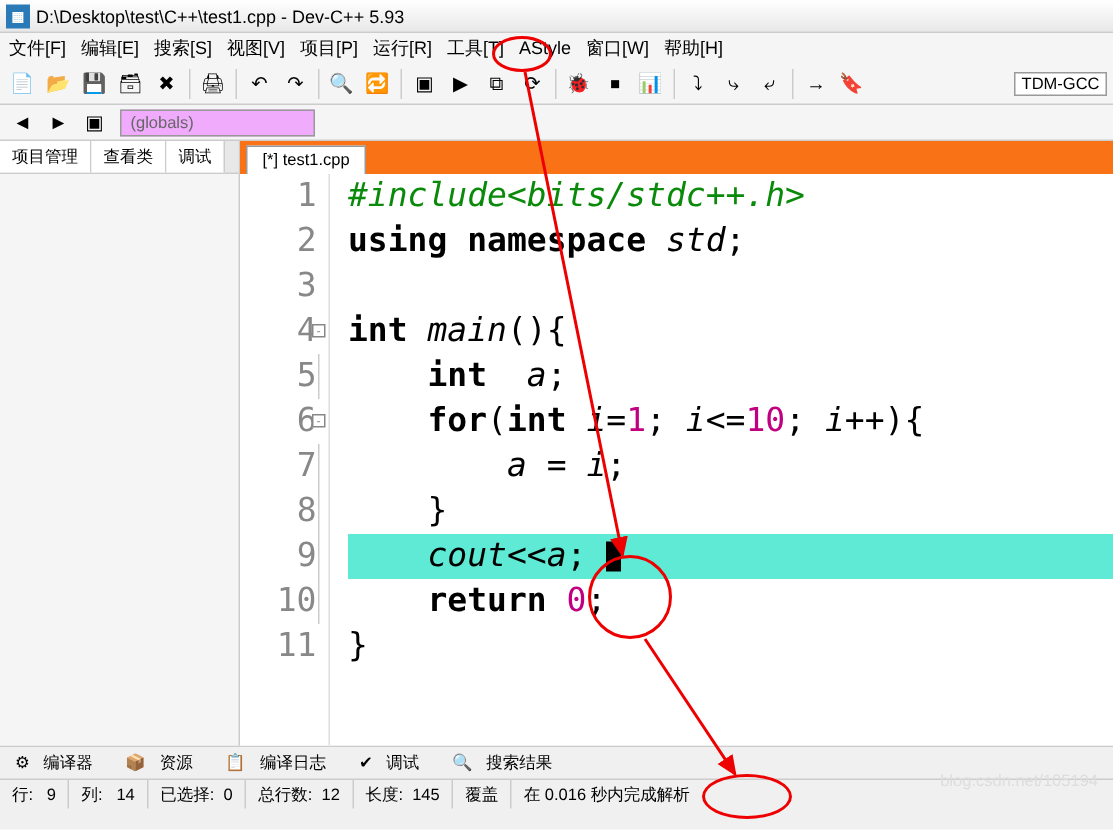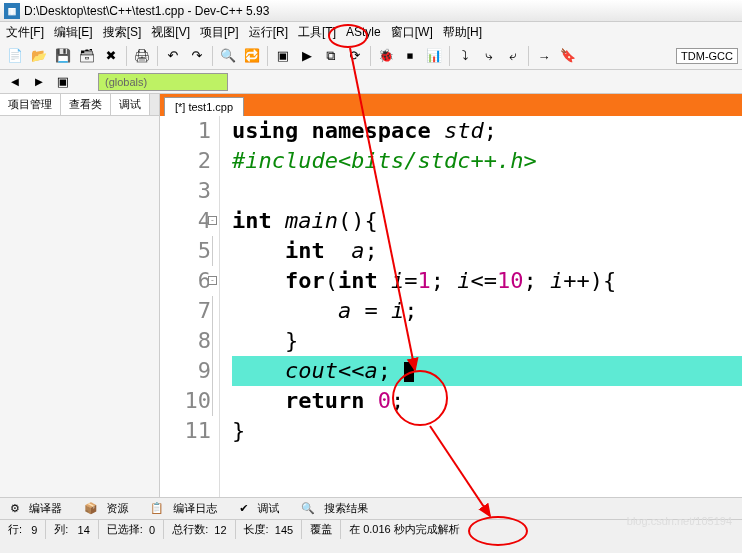--- a/index.html
+++ b/index.html
@@ -7,21 +7,21 @@
 .titlebar { background: linear-gradient(#fff,#e8e8e8); height: 22px; display: flex; align-items: center; padding: 0 4px; border-bottom: 1px solid #ccc; }
 .titlebar .icon { width: 16px; height: 16px; background: #2a7ab8; margin-right: 4px; display: inline-flex; align-items: center; justify-content: center; color: #fff; font-size: 9px; font-weight: bold; }
 .menubar { background: #f5f5f5; height: 20px; display: flex; align-items: center; padding: 0 2px; gap: 2px; }
 .menubar span { padding: 2px 4px; cursor: default; }
 .toolbar { background: #f5f5f5; height: 28px; display: flex; align-items: center; padding: 0 4px; gap: 2px; border-bottom: 1px solid #ccc; }
 .tbtn { width: 22px; height: 22px; border: 1px solid transparent; display: inline-flex; align-items: center; justify-content: center; font-size: 13px; cursor: pointer; }
 .sep { width: 1px; height: 20px; background: #ccc; margin: 0 2px; }
 .compiler-sel { margin-left: auto; border: 1px solid #999; background: #fff; padding: 1px 4px; font-size: 11px; }
 .subbar { background: #f5f5f5; height: 24px; display: flex; align-items: center; padding: 0 4px; border-bottom: 1px solid #ccc; }
 .subbar .nav { display: flex; gap: 2px; }
-.subbar .globals { margin-left: 24px; border: 1px solid #999; background: #bef264; padding: 2px 6px; font-size: 11px; color: #666; width: 130px; }
+.subbar .globals { margin-left: 6px; border: 1px solid #999; background: #f0abfc; padding: 2px 6px; font-size: 11px; color: #666; width: 130px; }
 .main { display: flex; height: 403px; }
 .sidebar { width: 160px; background: #f5f5f5; border-right: 1px solid #ccc; }
 .sidetabs { display: flex; background: #e8e8e8; border-bottom: 1px solid #ccc; font-size: 11px; }
 .sidetabs span { padding: 3px 8px; border-right: 1px solid #ccc; background: #ffffff; }
 .sidetabs span.active { background: #fff; }
 .editor-area { flex: 1; background: #fff; display: flex; flex-direction: column; }
 .edtabs { background: #f97316; height: 22px; display: flex; align-items: end; padding-left: 4px; }
 .edtabs .tab { background: #fff; border: 1px solid #999; border-bottom: none; padding: 3px 10px; font-size: 11px; }
 .code { flex: 1; display: flex; font-family: Consolas, monospace; font-size: 22px; overflow: hidden; }
 .gutter { width: 60px; background: #fff; color: #888; text-align: right; padding-right: 8px; border-right: 1px solid #ddd; }
@@ -127,22 +127,22 @@
         <div><span>4</span><span class="fold">-</span></div>
         <div><span>5</span><span class="foldline"></span></div>
         <div><span>6</span><span class="fold">-</span></div>
         <div><span>7</span><span class="foldline"></span></div>
         <div><span>8</span><span class="foldline"></span></div>
         <div><span>9</span><span class="foldline"></span></div>
         <div><span>10</span><span class="foldline"></span></div>
         <div>11</div>
       </div>
       <div class="src">
+        <div><span class="pp">#include</span><span class="pp">&lt;bits/stdc++.h&gt;</span></div>
         <div><span class="kw">using</span> <span class="kw">namespace</span> <span class="it">std</span><span>;</span></div>
-        <div><span class="pp">#include</span><span class="pp">&lt;bits/stdc++.h&gt;</span></div>
         <div></div>
         <div><span class="kw">int</span> <span class="it">main</span><span>(){</span></div>
         <div><span>    </span><span class="kw">int</span><span>  </span><span class="it">a</span><span>;</span></div>
         <div><span>    </span><span class="kw">for</span><span>(</span><span class="kw">int</span><span> </span><span class="it">i</span><span>=</span><span class="num">1</span><span>; </span><span class="it">i</span><span>&lt;=</span><span class="num">10</span><span>; </span><span class="it">i</span><span>++){</span></div>
         <div><span>        </span><span class="it">a</span><span> = </span><span class="it">i</span><span>;</span></div>
         <div><span>    }</span></div>
         <div class="hl"><span>    </span><span class="it">cout</span><span>&lt;&lt;</span><span class="it">a</span><span>; </span><span class="cursor"></span></div>
         <div><span>    </span><span class="kw">return</span><span> </span><span class="num">0</span><span>;</span></div>
         <div><span>}</span></div>
       </div>

